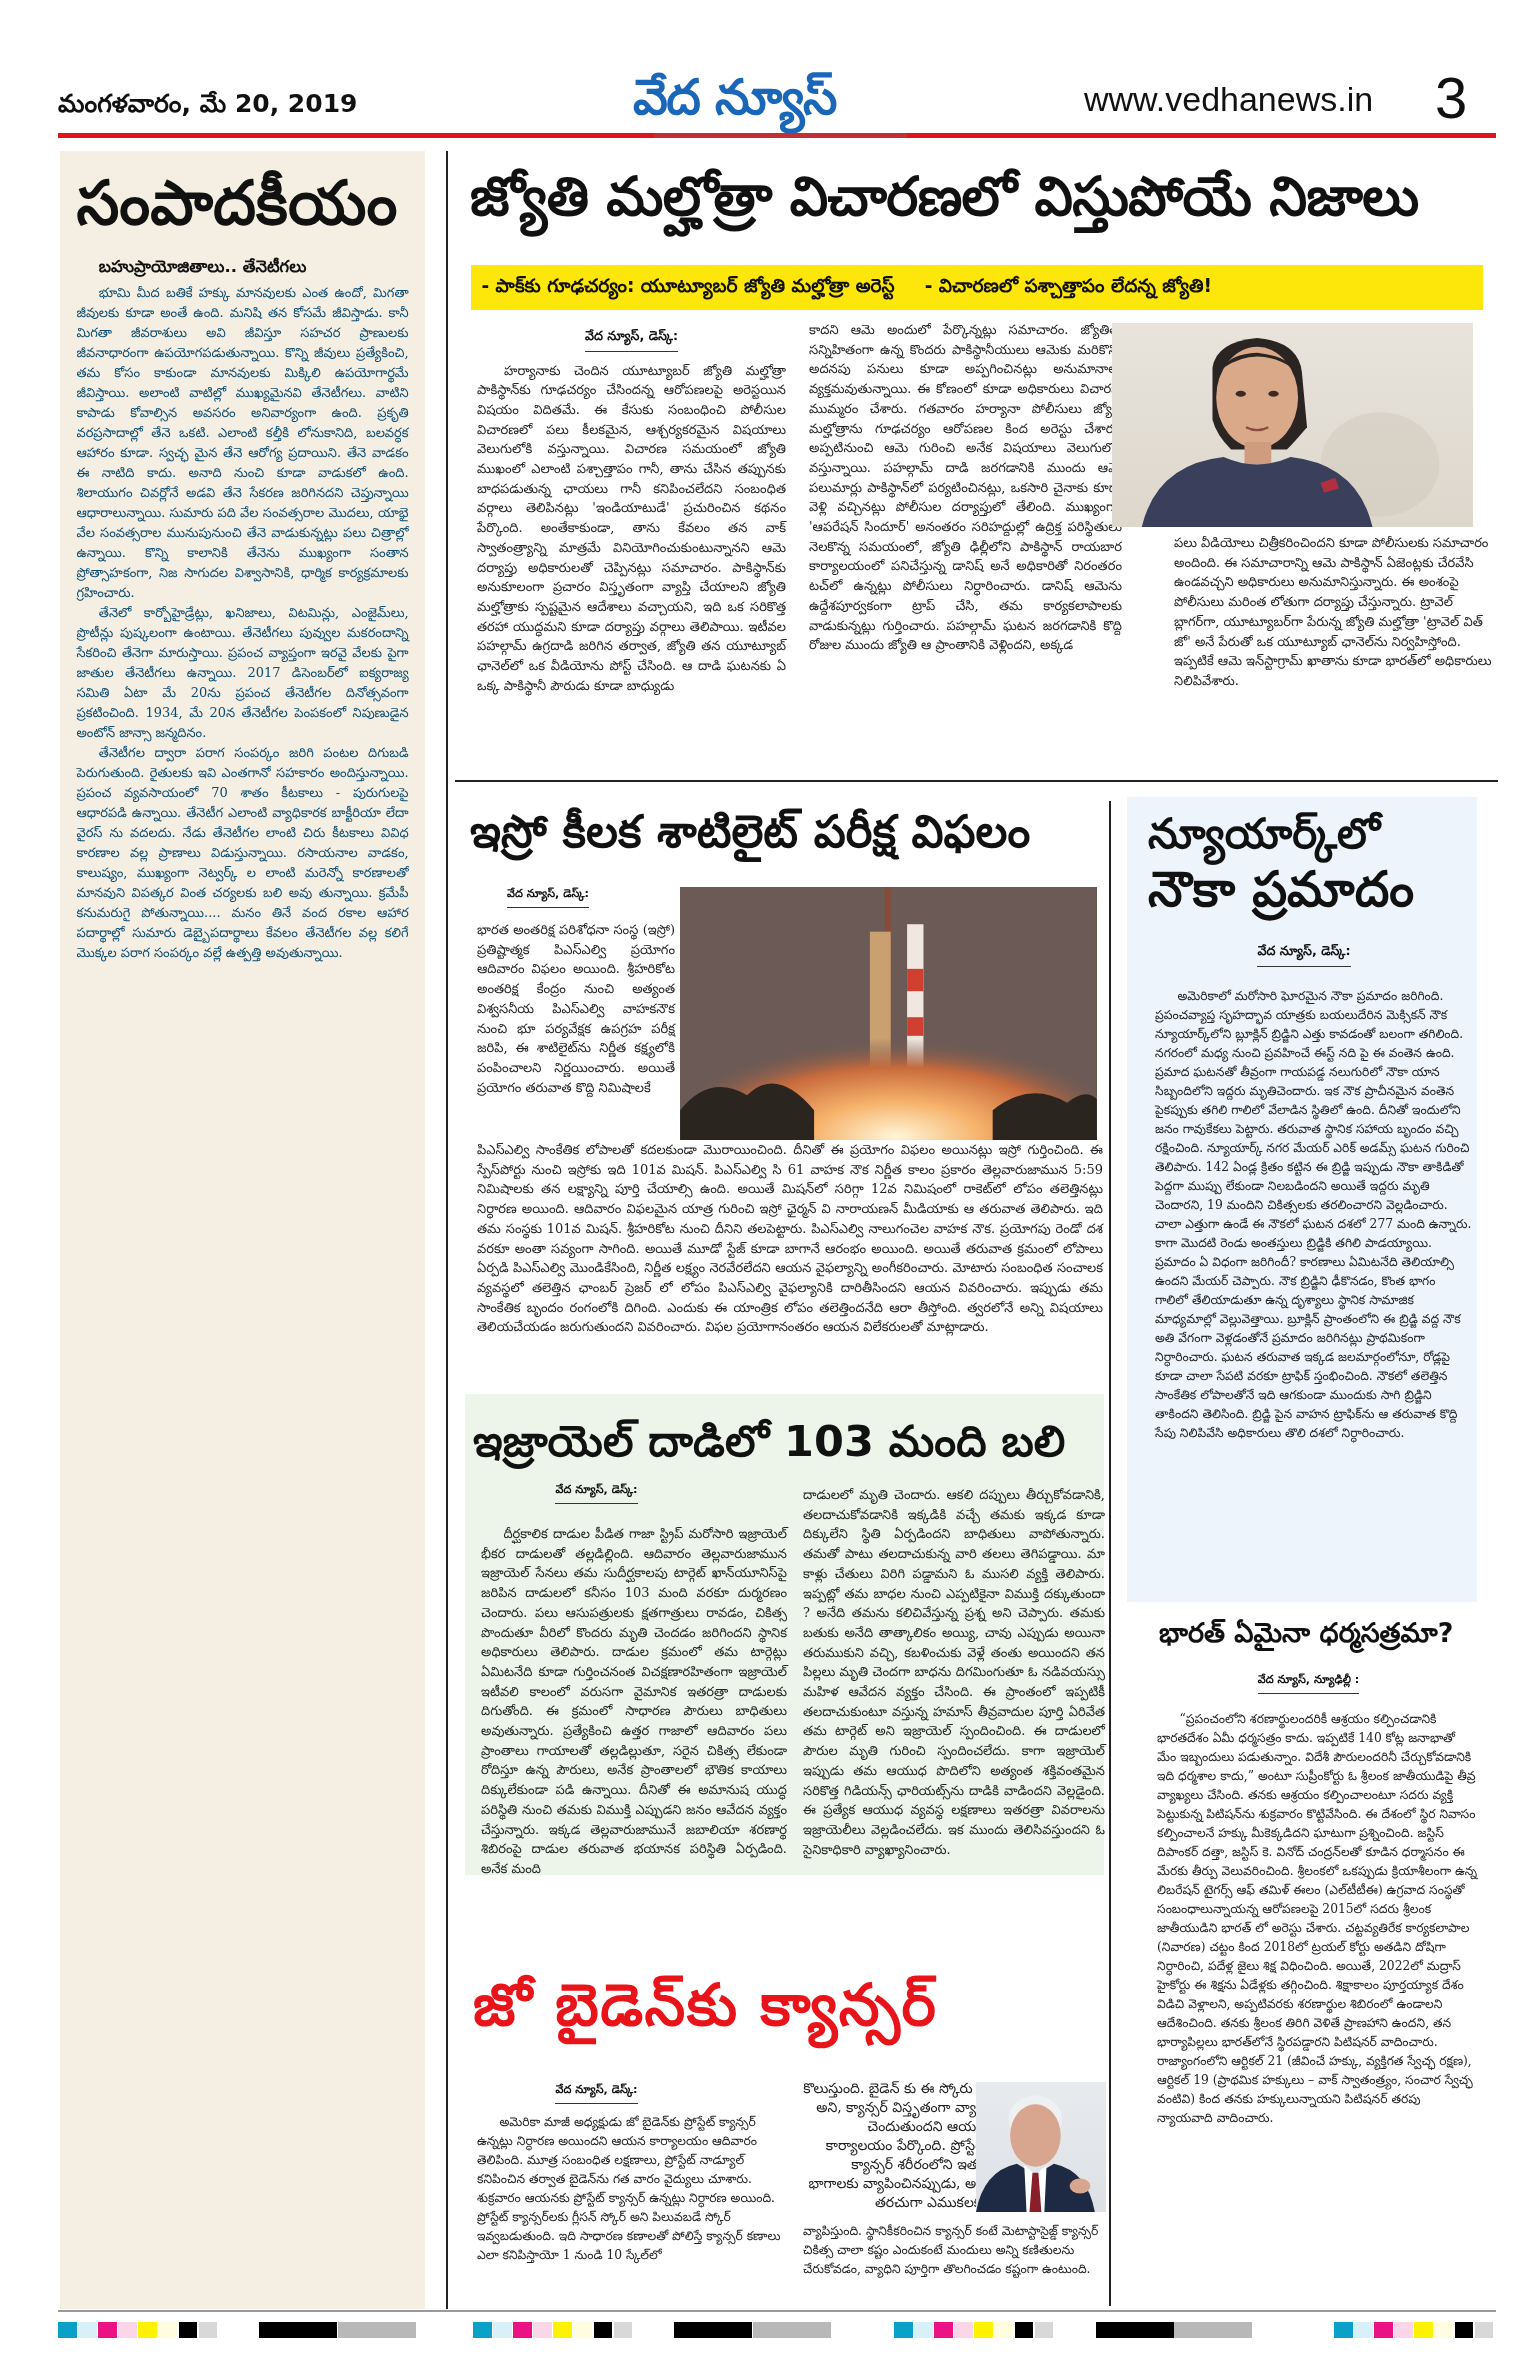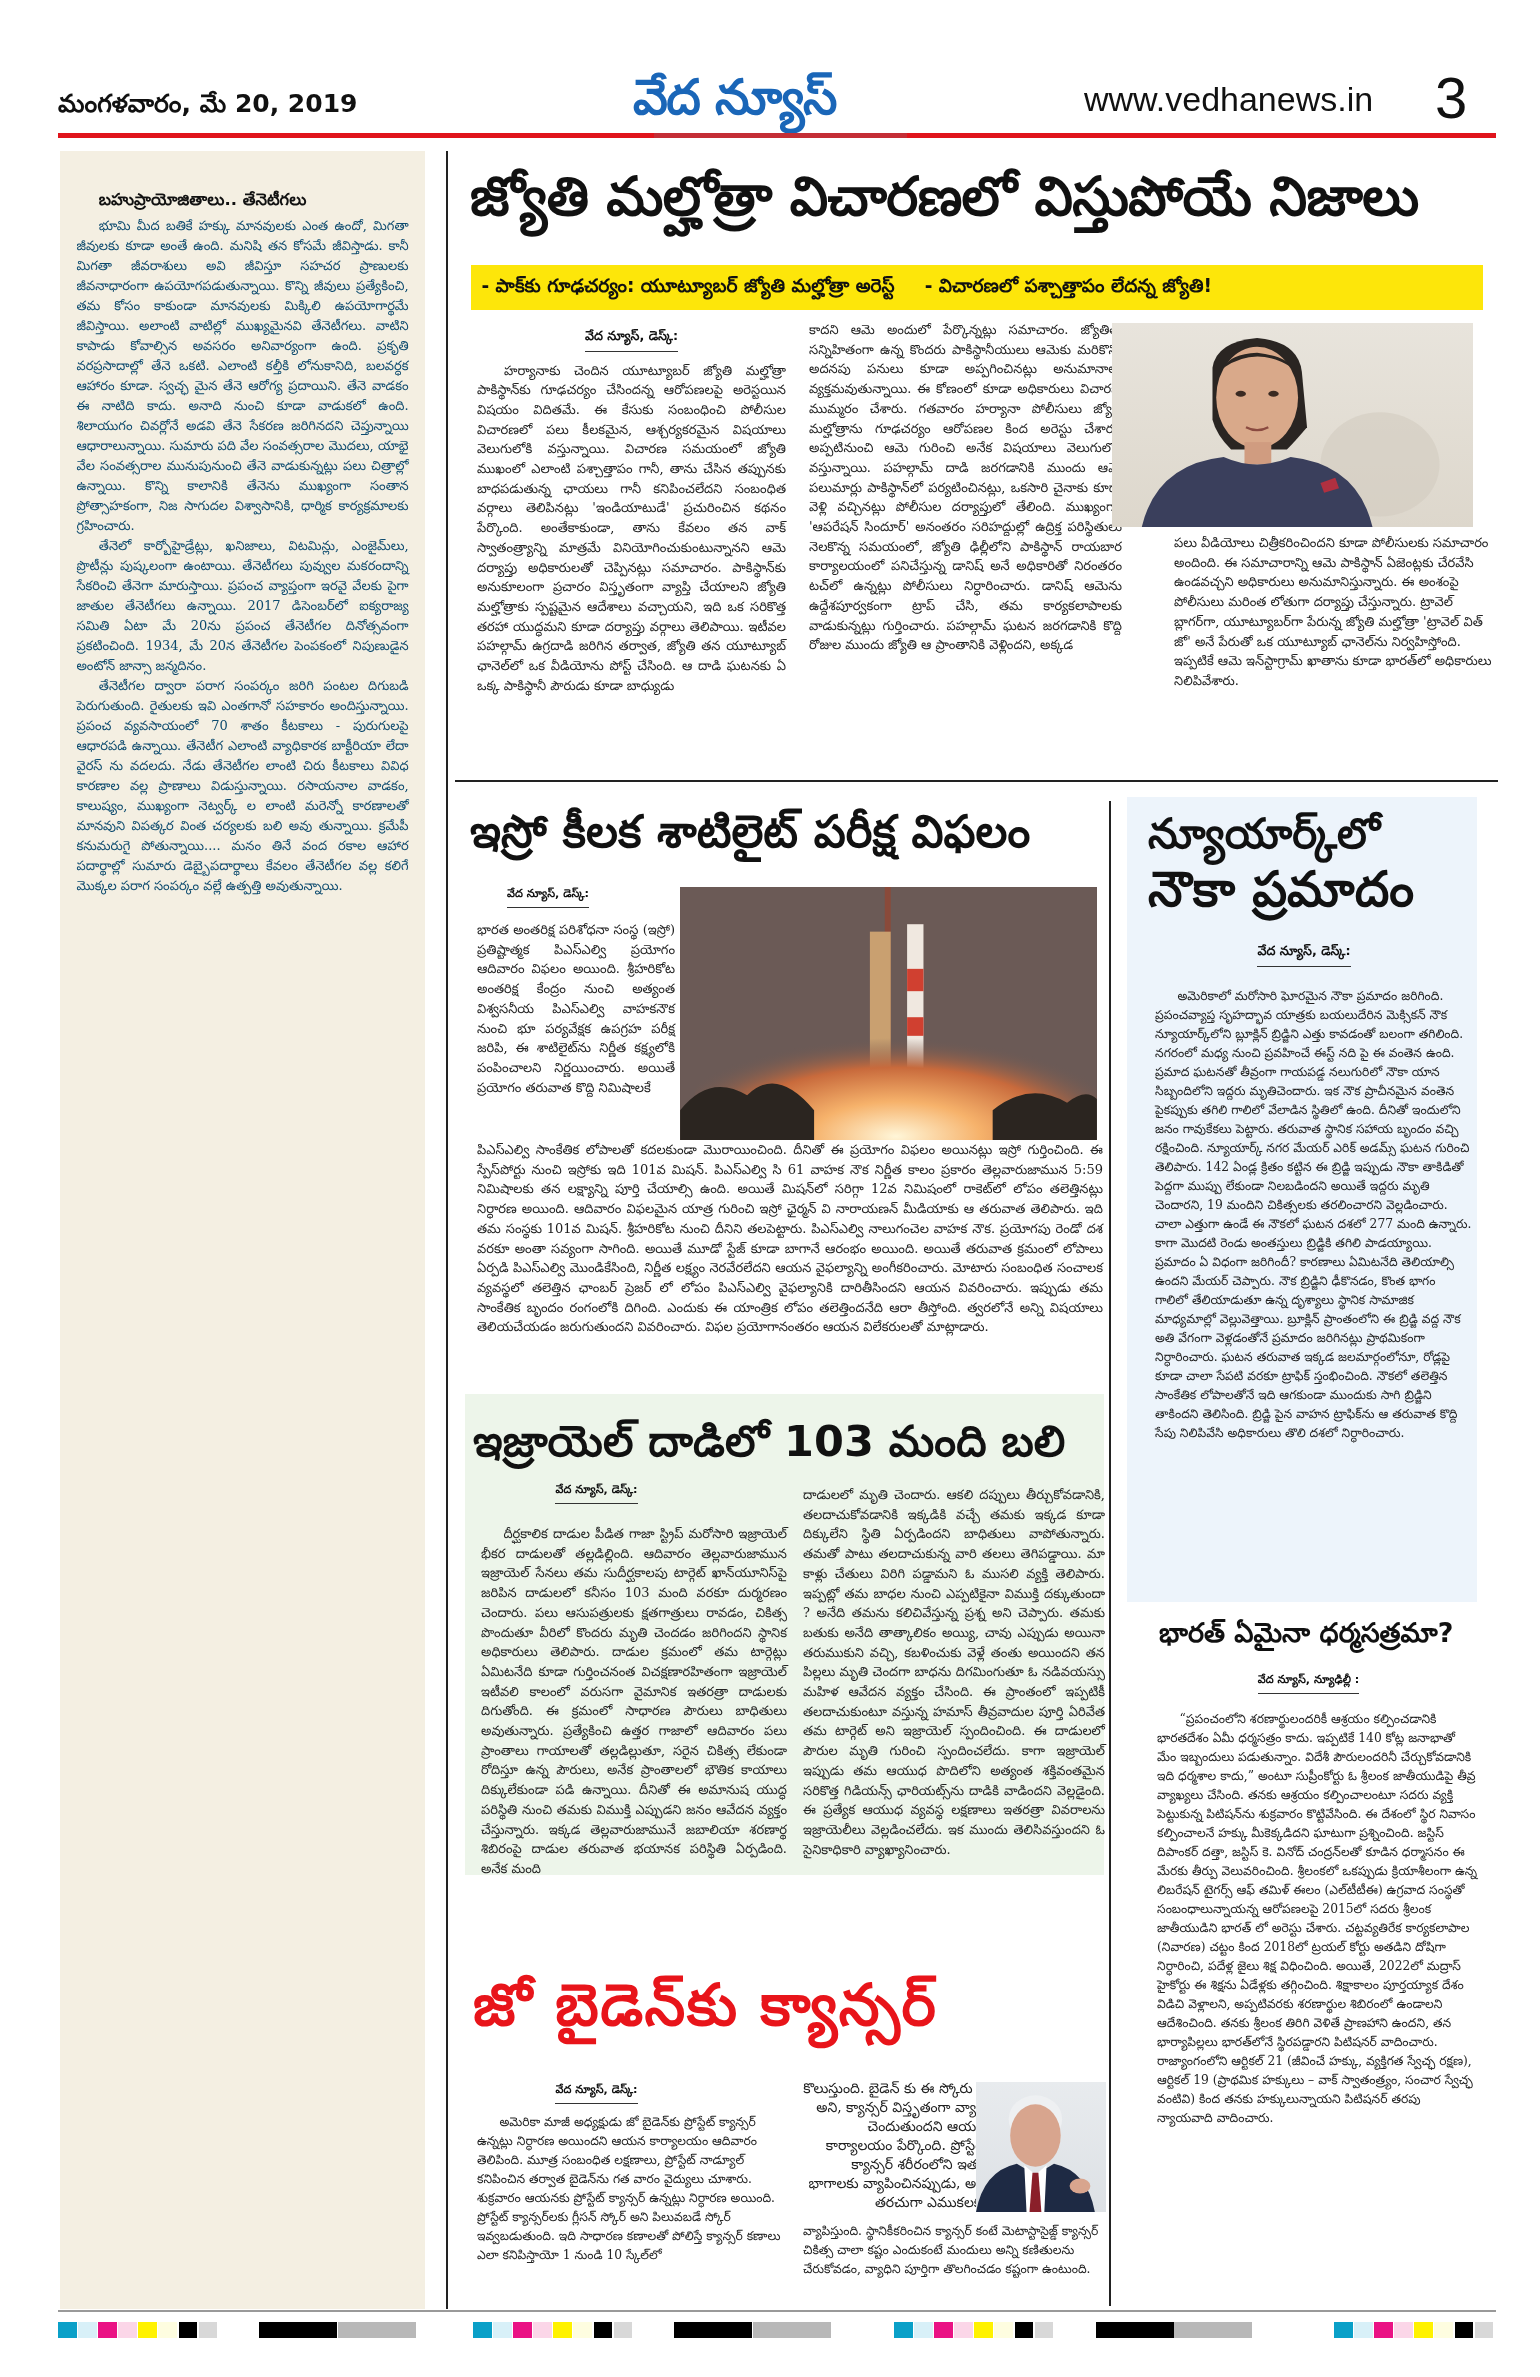--- a/index.html
+++ b/index.html
@@ -85,20 +85,21 @@
 <body>
 
 <div class="abs" id="date">మంగళవారం, మే 20, 2019</div>
 <div class="abs" id="logo">వేద న్యూస్</div>
 <div class="abs" id="site">www.vedhanews.in</div>
 <div class="abs" id="pageno">3</div>
 <div class="abs" id="redrule"></div>
 <div class="abs" id="redrule-under"></div>
 
 <div class="abs" id="editorial">
+  <div id="ed-title">సంపాదకీయం</div>
   <div id="ed-sub">బహుప్రాయోజితాలు.. తేనెటీగలు</div>
   <p class="edp" style="text-indent:22.4px">భూమి మీద బతికే హక్కు మానవులకు ఎంత ఉందో, మిగతా జీవులకు కూడా అంతే ఉంది. మనిషి తన కోసమే జీవిస్తాడు. కానీ మిగతా జీవరాశులు అవి జీవిస్తూ సహచర ప్రాణులకు జీవనాధారంగా ఉపయోగపడుతున్నాయి. కొన్ని జీవులు ప్రత్యేకించి, తమ కోసం కాకుండా మానవులకు మిక్కిలి ఉపయోగార్థమే జీవిస్తాయి. అలాంటి వాటిల్లో ముఖ్యమైనవి తేనెటీగలు. వాటిని కాపాడు కోవాల్సిన అవసరం అనివార్యంగా ఉంది. ప్రకృతి వరప్రసాదాల్లో తేనె ఒకటి. ఎలాంటి కల్తీకి లోనుకానిది, బలవర్ధక ఆహారం కూడా. స్వచ్ఛ మైన తేనె ఆరోగ్య ప్రదాయిని. తేనె వాడకం ఈ నాటిది కాదు. అనాది నుంచి కూడా వాడుకలో ఉంది. శిలాయుగం చివర్లోనే అడవి తేనె సేకరణ జరిగినదని చెప్తున్నాయి ఆధారాలున్నాయి. సుమారు పది వేల సంవత్సరాల మొదలు, యాభై వేల సంవత్సరాల మునుపునుంచి తేనె వాడుకున్నట్లు పలు చిత్రాల్లో ఉన్నాయి. కొన్ని కాలానికి తేనెను ముఖ్యంగా సంతాన ప్రోత్సాహకంగా, నిజ సాగుదల విశ్వాసానికి, ధార్మిక కార్యక్రమాలకు గ్రహించారు.</p>
   <p class="edp" style="text-indent:22.4px">తేనెలో కార్బోహైడ్రేట్లు, ఖనిజాలు, విటమిన్లు, ఎంజైమ్‌లు, ప్రొటీన్లు పుష్కలంగా ఉంటాయి. తేనెటీగలు పువ్వుల మకరందాన్ని సేకరించి తేనెగా మారుస్తాయి. ప్రపంచ వ్యాప్తంగా ఇరవై వేలకు పైగా జాతుల తేనెటీగలు ఉన్నాయి. 2017 డిసెంబర్‌లో ఐక్యరాజ్య సమితి ఏటా మే 20ను ప్రపంచ తేనెటీగల దినోత్సవంగా ప్రకటించింది. 1934, మే 20న తేనెటీగల పెంపకంలో నిపుణుడైన అంటోన్ జాన్సా జన్మదినం.</p>
   <p class="edp" style="text-indent:22.4px">తేనెటీగల ద్వారా పరాగ సంపర్కం జరిగి పంటల దిగుబడి పెరుగుతుంది. రైతులకు ఇవి ఎంతగానో సహకారం అందిస్తున్నాయి. ప్రపంచ వ్యవసాయంలో 70 శాతం కీటకాలు - పురుగులపై ఆధారపడి ఉన్నాయి. తేనెటీగ ఎలాంటి వ్యాధికారక బాక్టీరియా లేదా వైరస్ ను వదలదు. నేడు తేనెటీగల లాంటి చిరు కీటకాలు వివిధ కారణాల వల్ల ప్రాణాలు విడుస్తున్నాయి. రసాయనాల వాడకం, కాలుష్యం, ముఖ్యంగా నెట్వర్క్ ల లాంటి మరెన్నో కారణాలతో మానవుని విపత్కర వింత చర్యలకు బలి అవు తున్నాయి. క్రమేపీ కనుమరుగై పోతున్నాయి.... మనం తినే వంద రకాల ఆహార పదార్థాల్లో సుమారు డెబ్బైపదార్థాలు కేవలం తేనెటీగల వల్ల కలిగే మొక్కల పరాగ సంపర్కం వల్లే ఉత్పత్తి అవుతున్నాయి.</p>
 </div>
 <div class="abs" id="colrule"></div>
 
 <div class="abs hl" id="h1">జ్యోతి మల్హోత్రా విచారణలో విస్తుపోయే నిజాలు</div>
 <div class="abs" id="yellow">
   <span>- పాక్‌కు గూఢచర్యం: యూట్యూబర్ జ్యోతి మల్హోత్రా అరెస్ట్</span>

